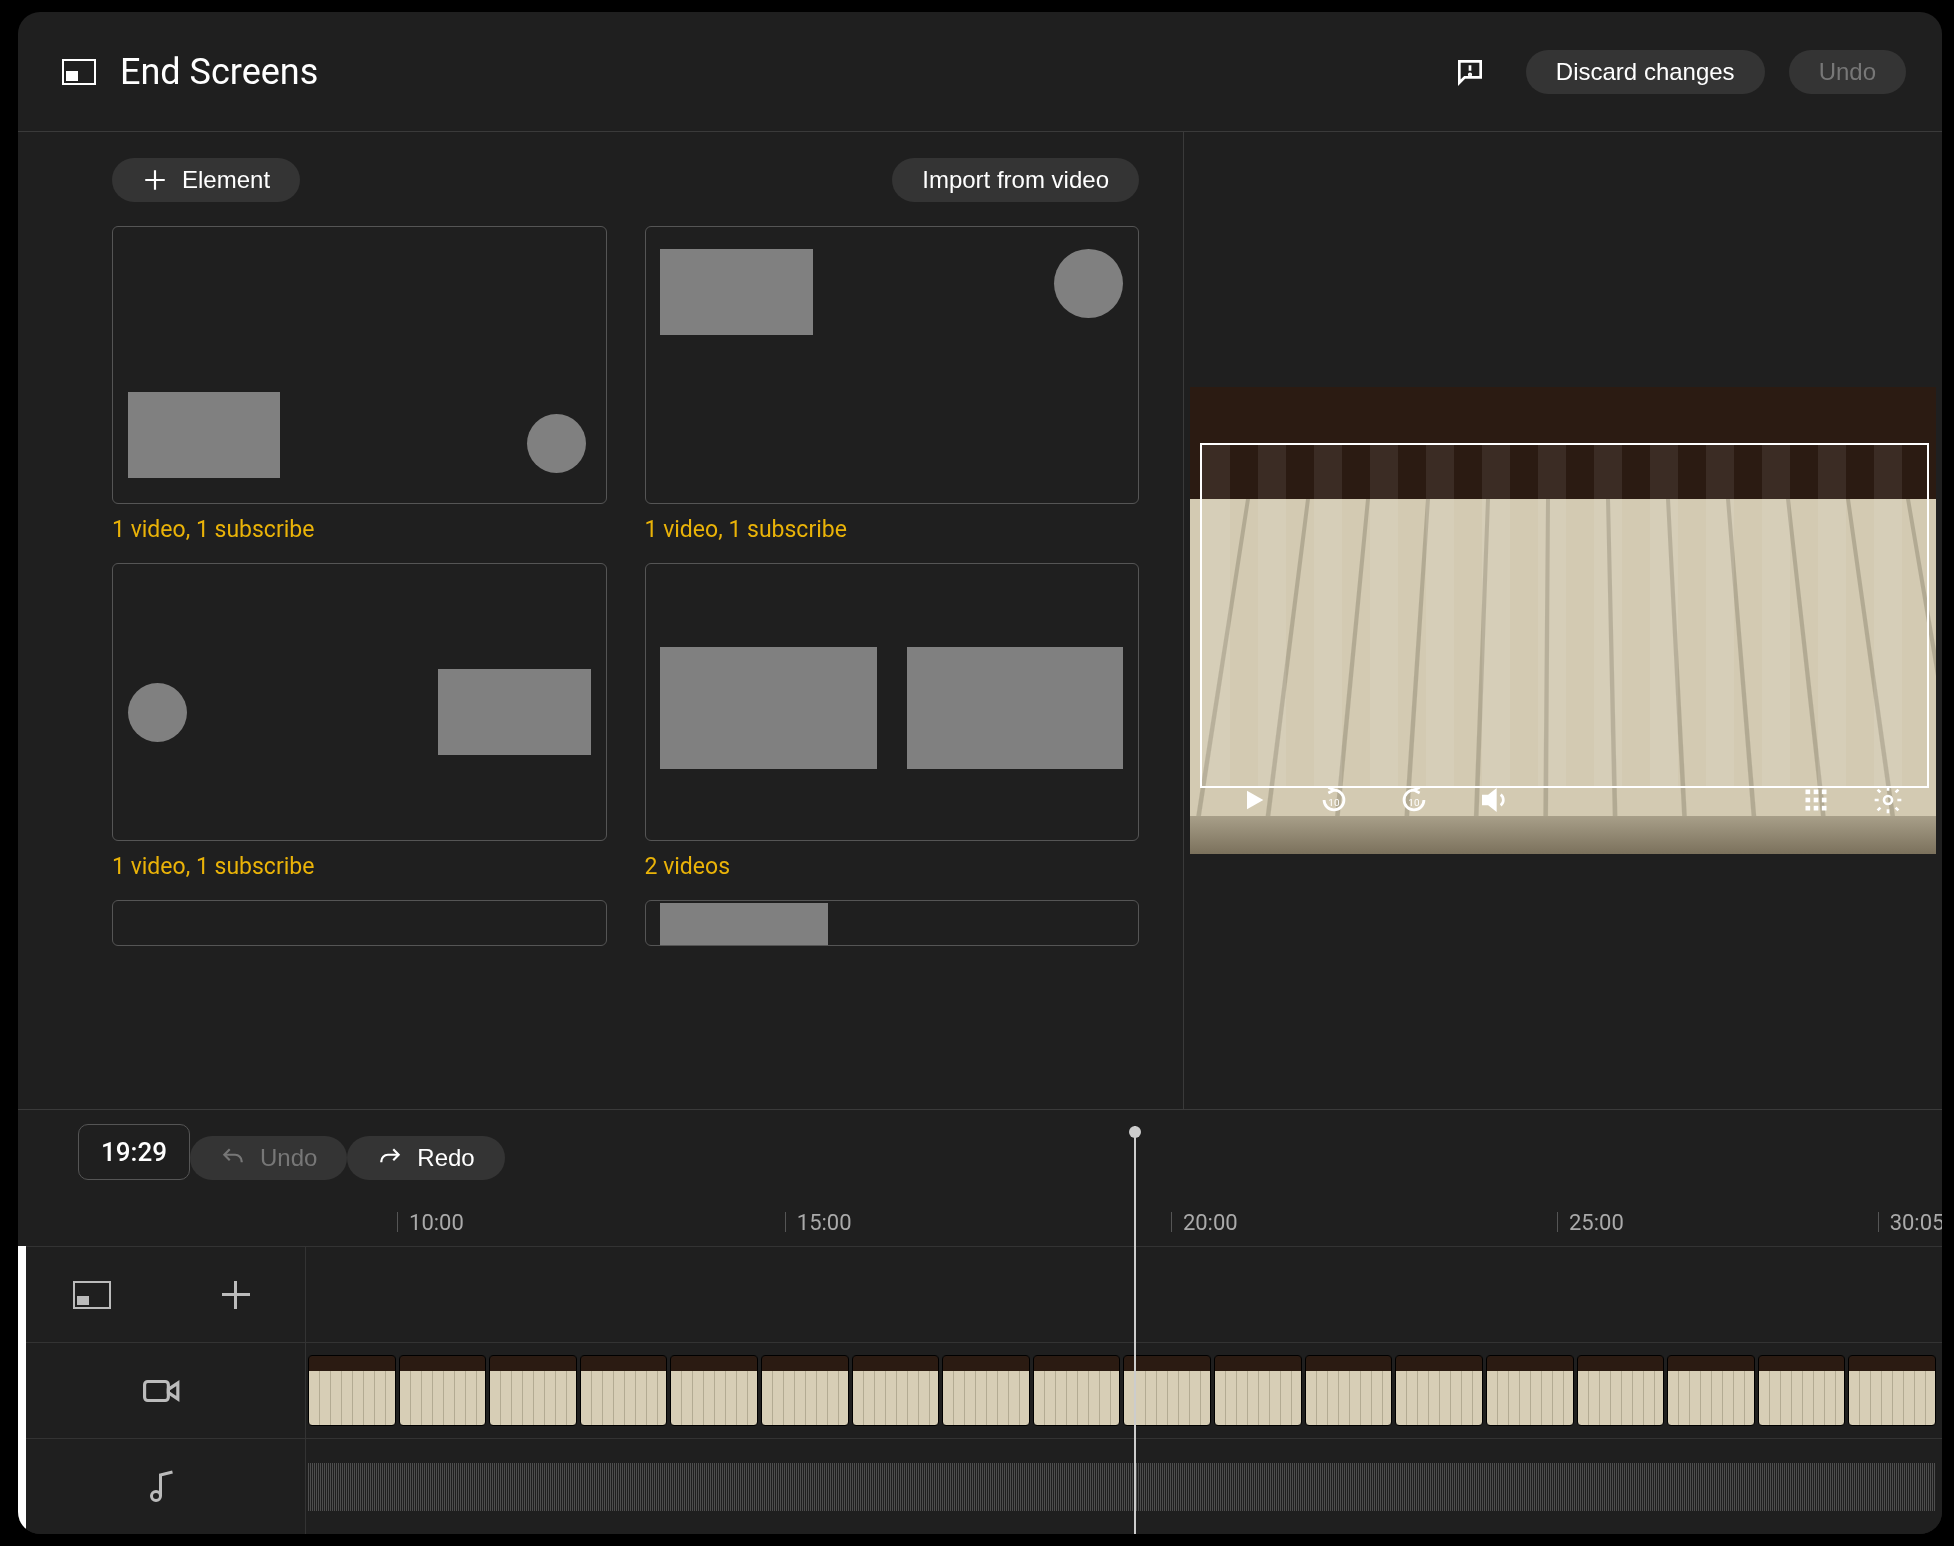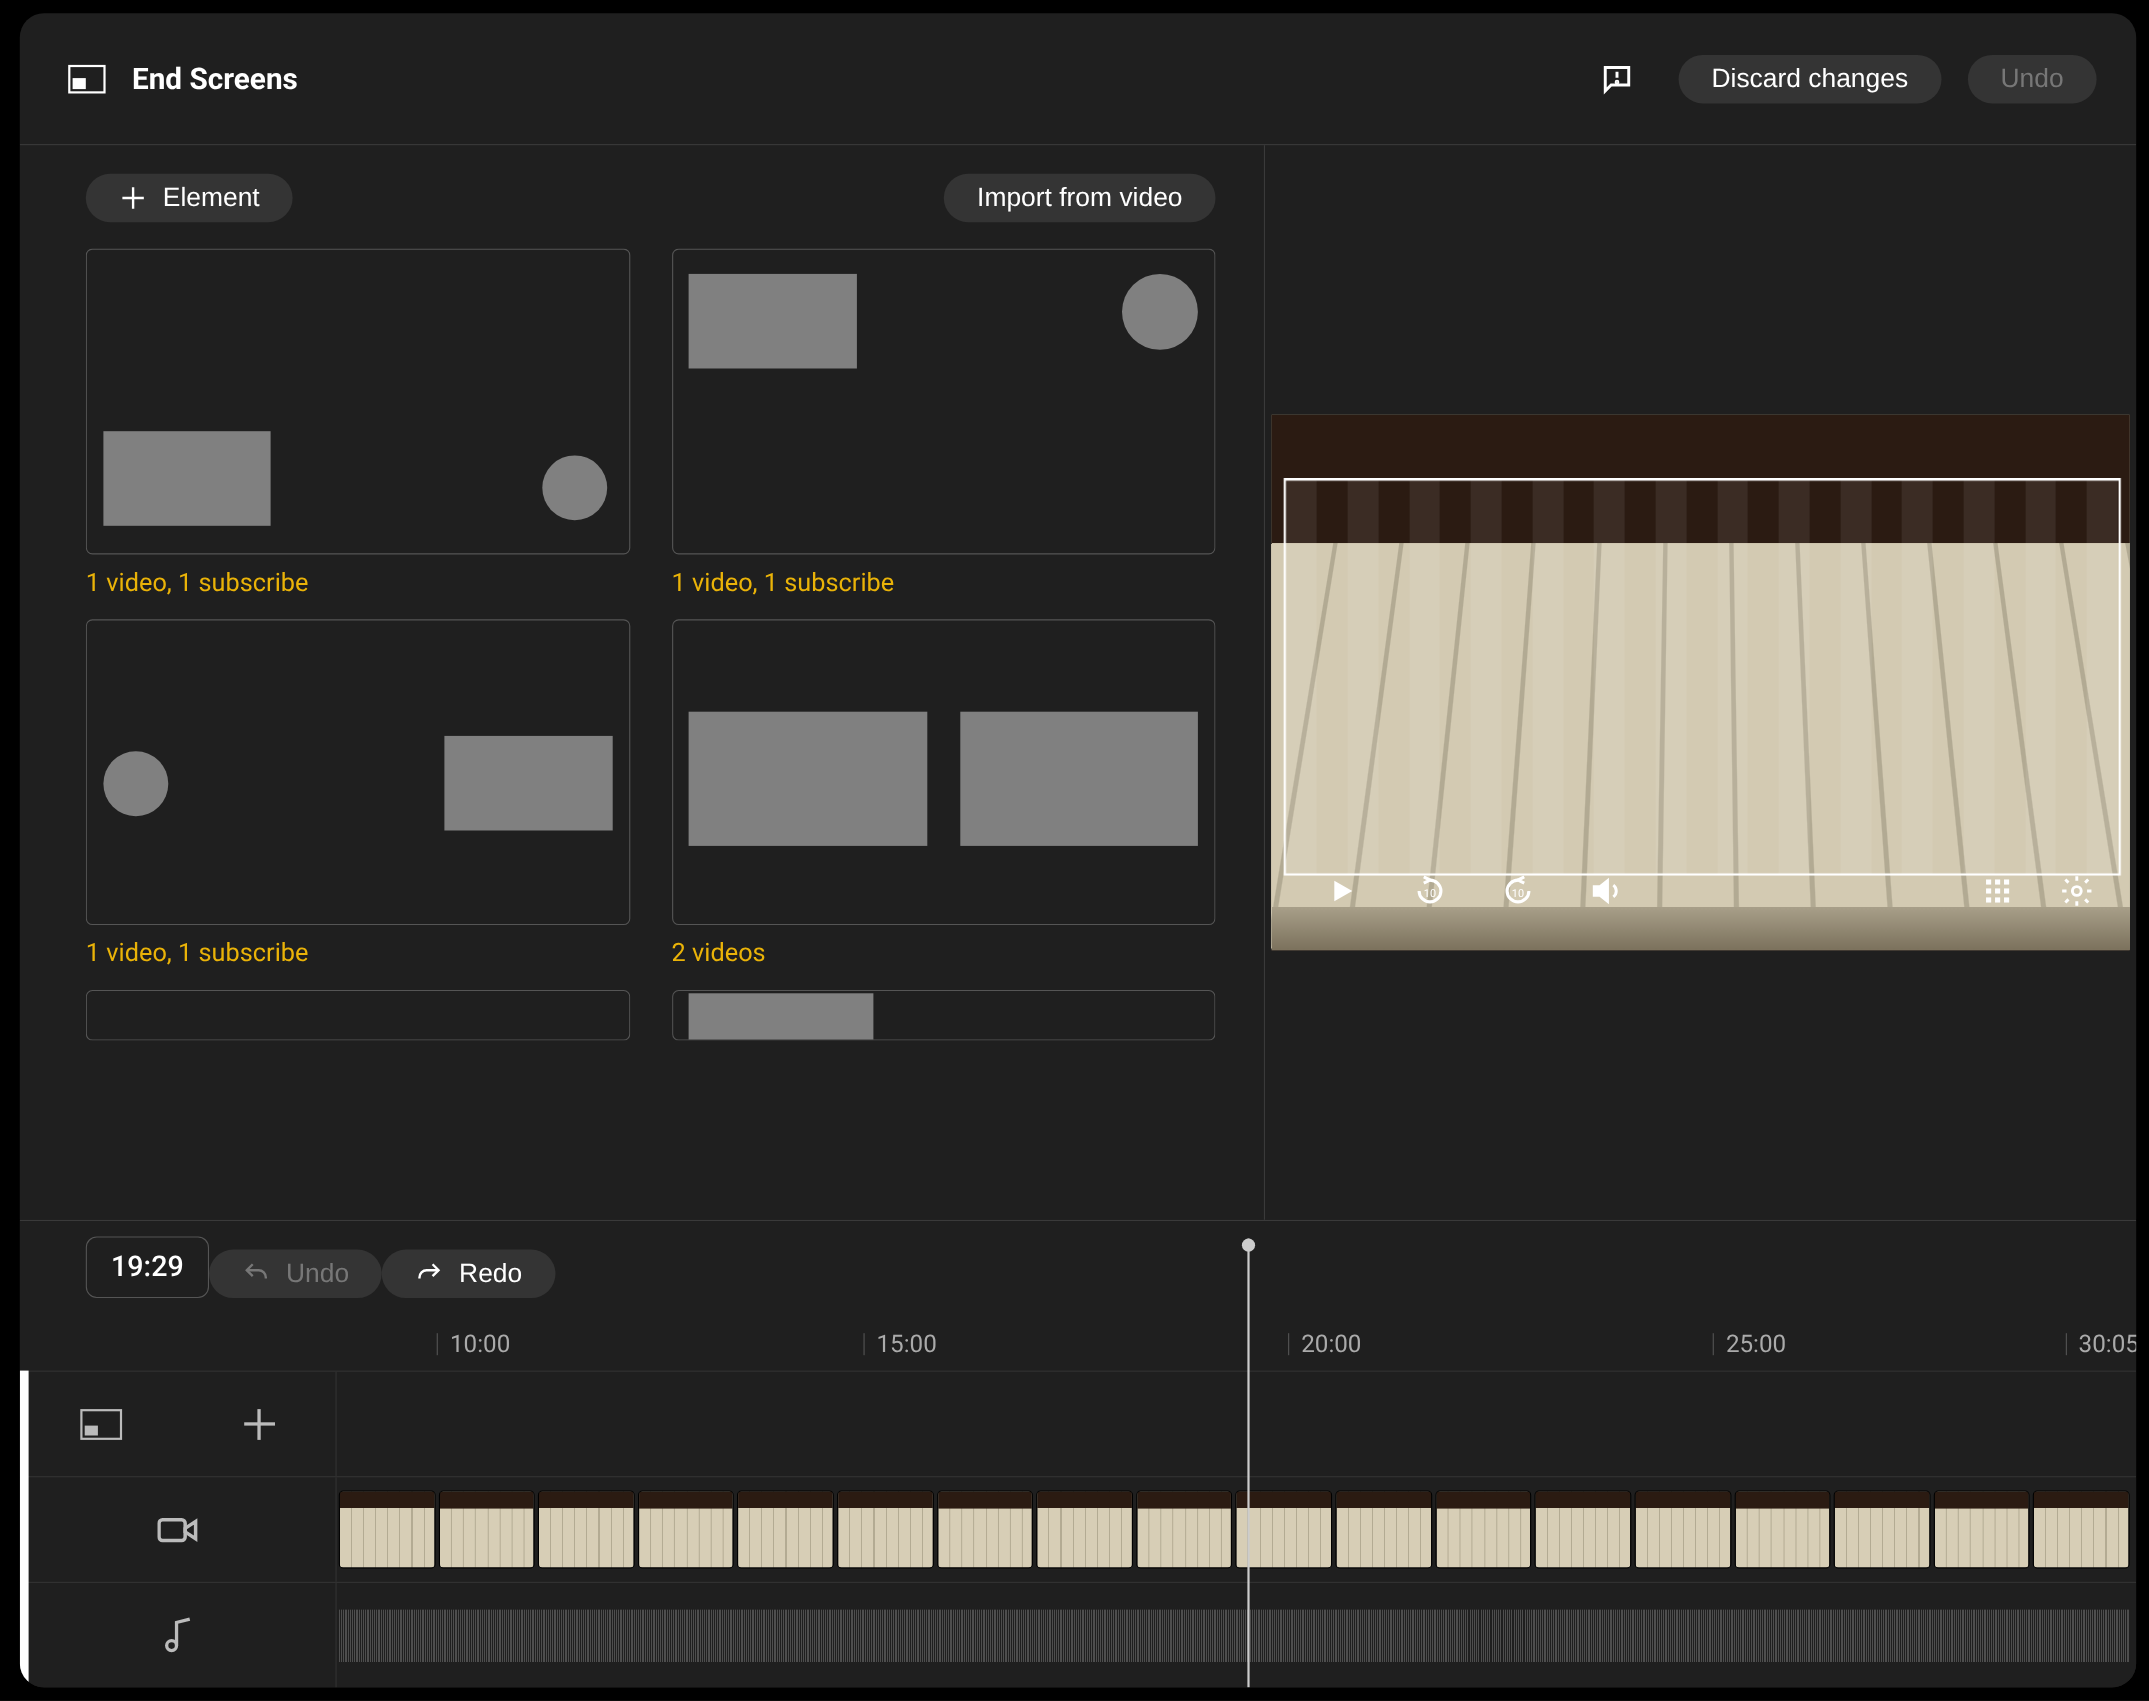--- a/index.html
+++ b/index.html
@@ -36,21 +36,21 @@
     border: 2px solid #fff;
     position: relative;
   }
   .endscreen-logo::after {
     content: "";
     position: absolute;
     left: 2px; bottom: 2px;
     width: 12px; height: 10px;
     background: #fff;
   }
-  .header-title { font-size: 27px; font-weight: 700; }
+  .header-title { font-size: 36px; font-weight: 400; }
   .spacer { flex: 1; }
   .feedback-btn {
     width: 44px; height: 44px;
     display: flex; align-items: center; justify-content: center;
     cursor: pointer;
     margin-right: 10px;
   }
   .pill-btn {
     height: 44px;
     border-radius: 30px;
@@ -65,20 +65,21 @@
     align-items: center;
     gap: 14px;
   }
   .pill-btn.disabled { color: #777; cursor: default; }
 
   
   .main {
     flex: 1;
     display: flex;
     min-height: 0;
+    margin-left: 34px;
   }
 
   
   .left {
     flex: 0 0 1132px;
     border-right: 1px solid #3a3a3a;
     padding: 26px 44px 0 60px;
     display: flex;
     flex-direction: column;
     min-height: 0;

